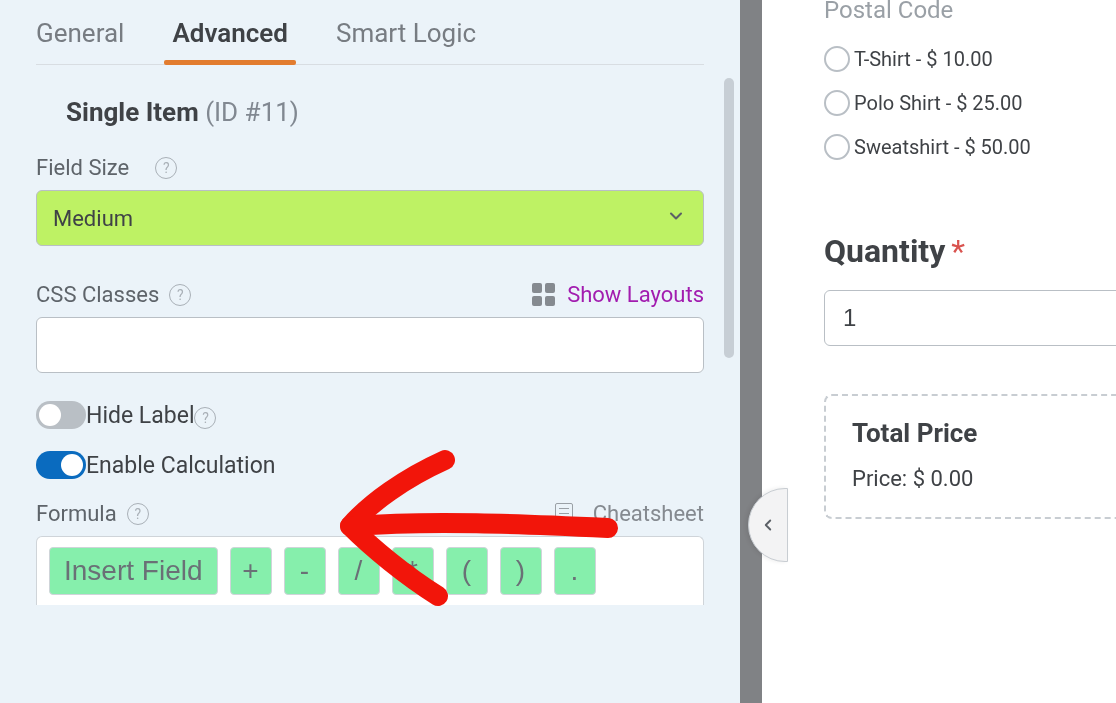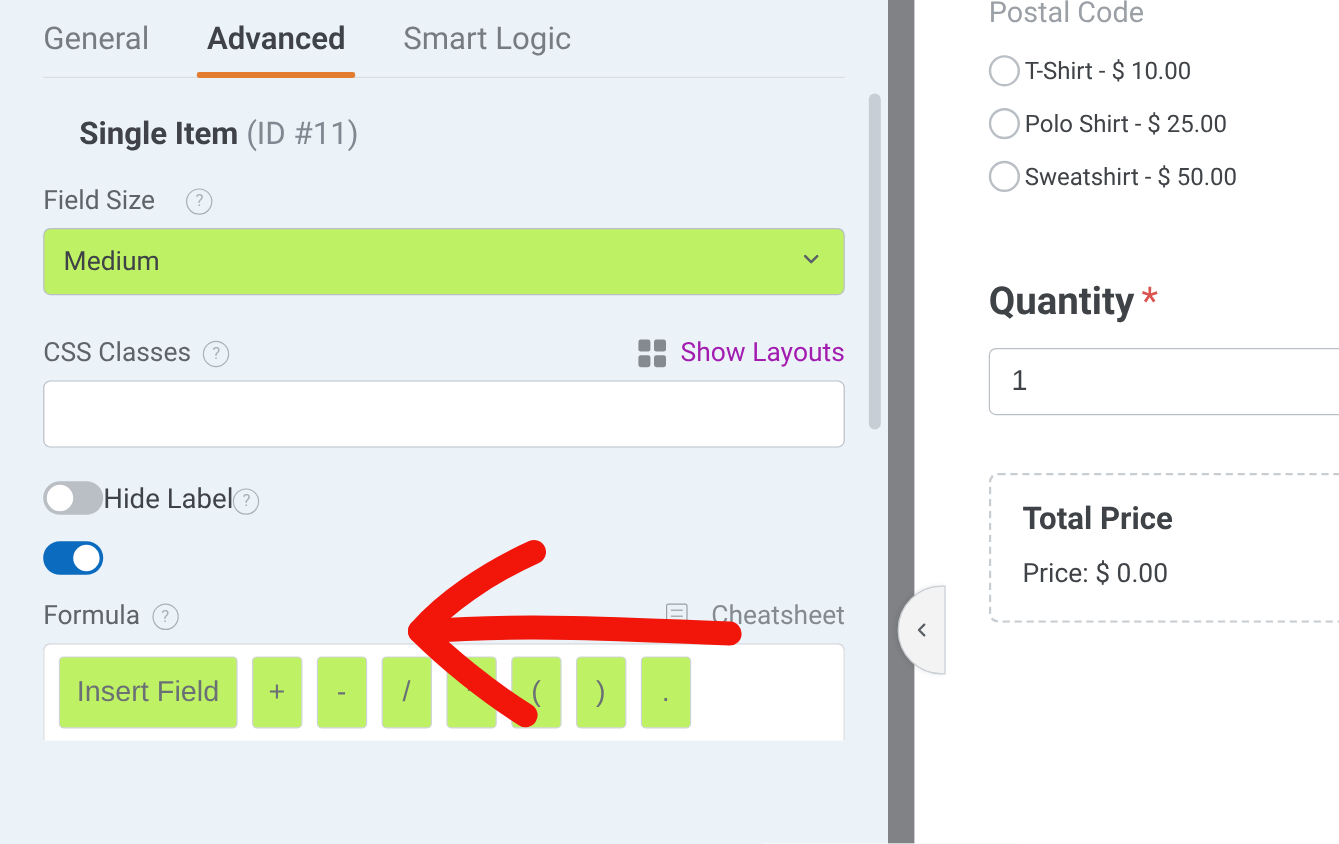--- a/index.html
+++ b/index.html
@@ -134,23 +134,23 @@
   
   .formula-area {
     margin: 0 36px 0 36px;
     border: 1px solid #cfd4d9; border-bottom: none;
     border-radius: 6px 6px 0 0; background: #fff;
     padding: 10px 12px;
     display: flex; gap: 12px; align-items: center;
     overflow: hidden;
   }
   .fbtn {
-    height: 60px; min-width: 42px;
+    height: 48px; min-width: 42px;
     border: 1px solid #cfd4d9; border-radius: 4px;
-    background: #bef264; color: #6a7076; font-size: 24px;
+    background: #86efac; color: #6a7076; font-size: 28px;
     display: inline-flex; align-items: center; justify-content: center;
     padding: 0 14px; cursor: pointer;
   }
   .fbtn.small { min-width: 42px; padding: 0; }
 
   
   .scrollbar {
     position: absolute; top: 78px; right: 6px; width: 10px; height: 280px;
     background: #c7ced5; border-radius: 5px;
   }
@@ -260,20 +260,21 @@
         <div class="knob"></div>
       </div>
     <span>Hide Label</span>
     <span class="help-icon">?</span>
   </div>
 
   <div class="toggle-row">
     <div class="toggle on">
         <div class="knob"></div>
       </div>
+    <span>Enable Calculation</span>
   </div>
 
   <div class="formula-row">
     <div class="lb">
       <span>Formula</span>
       <span class="help-icon">?</span>
     </div>
     <div class="cheat">
       <span class="doc-icon"></span>
       <span>Cheatsheet</span>

